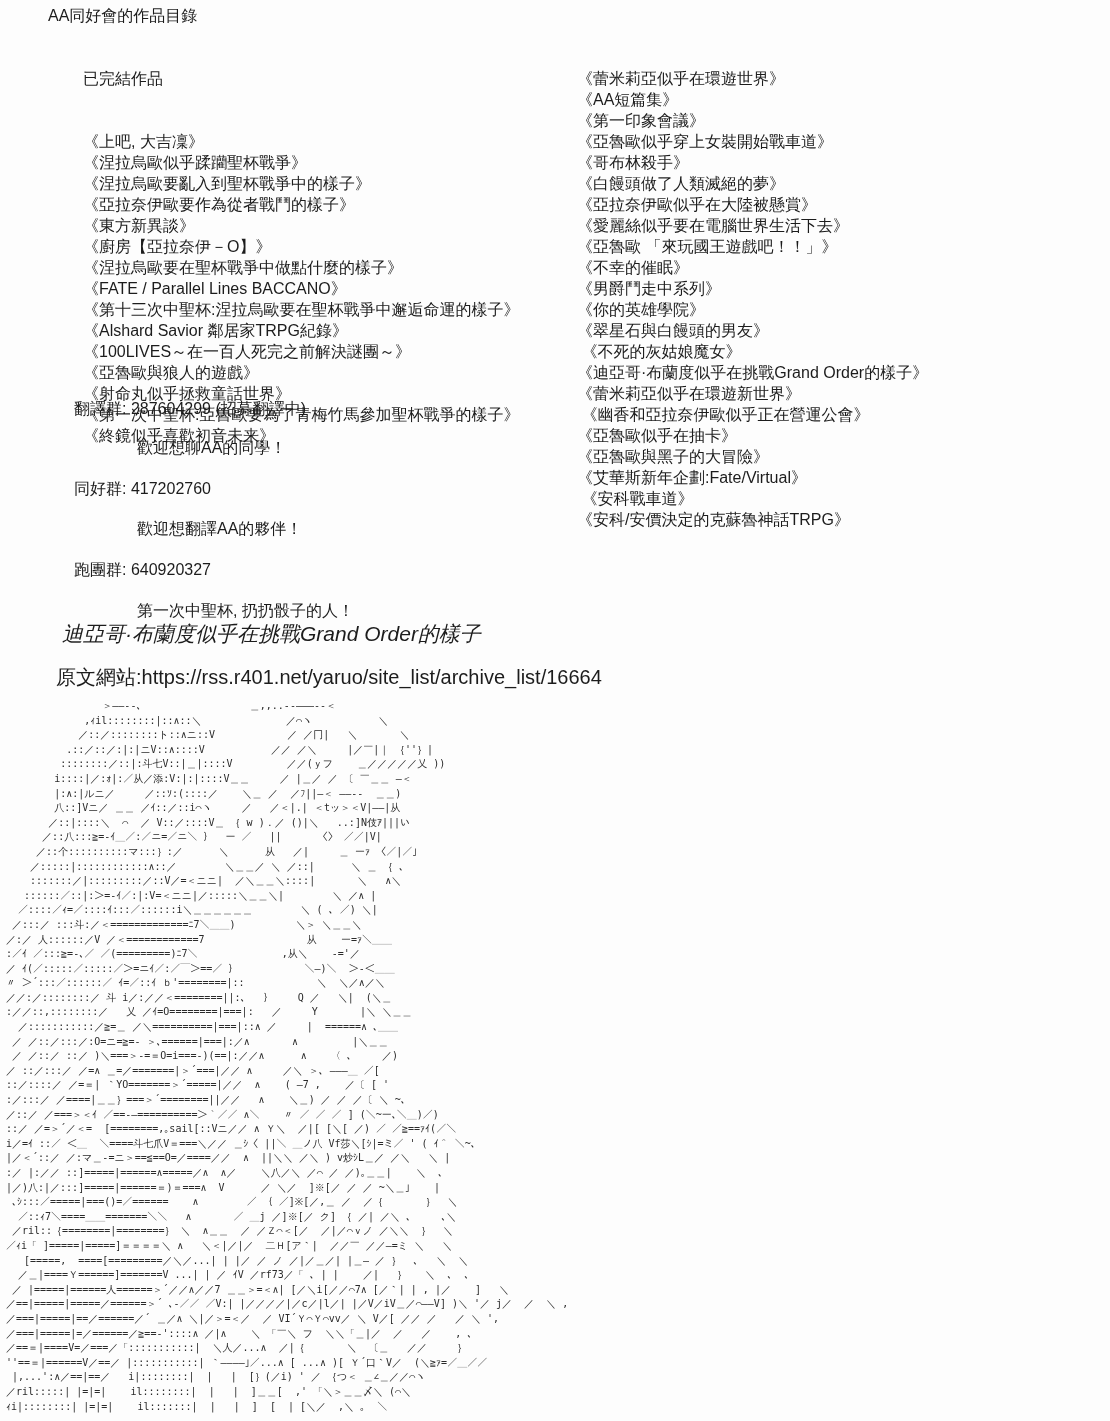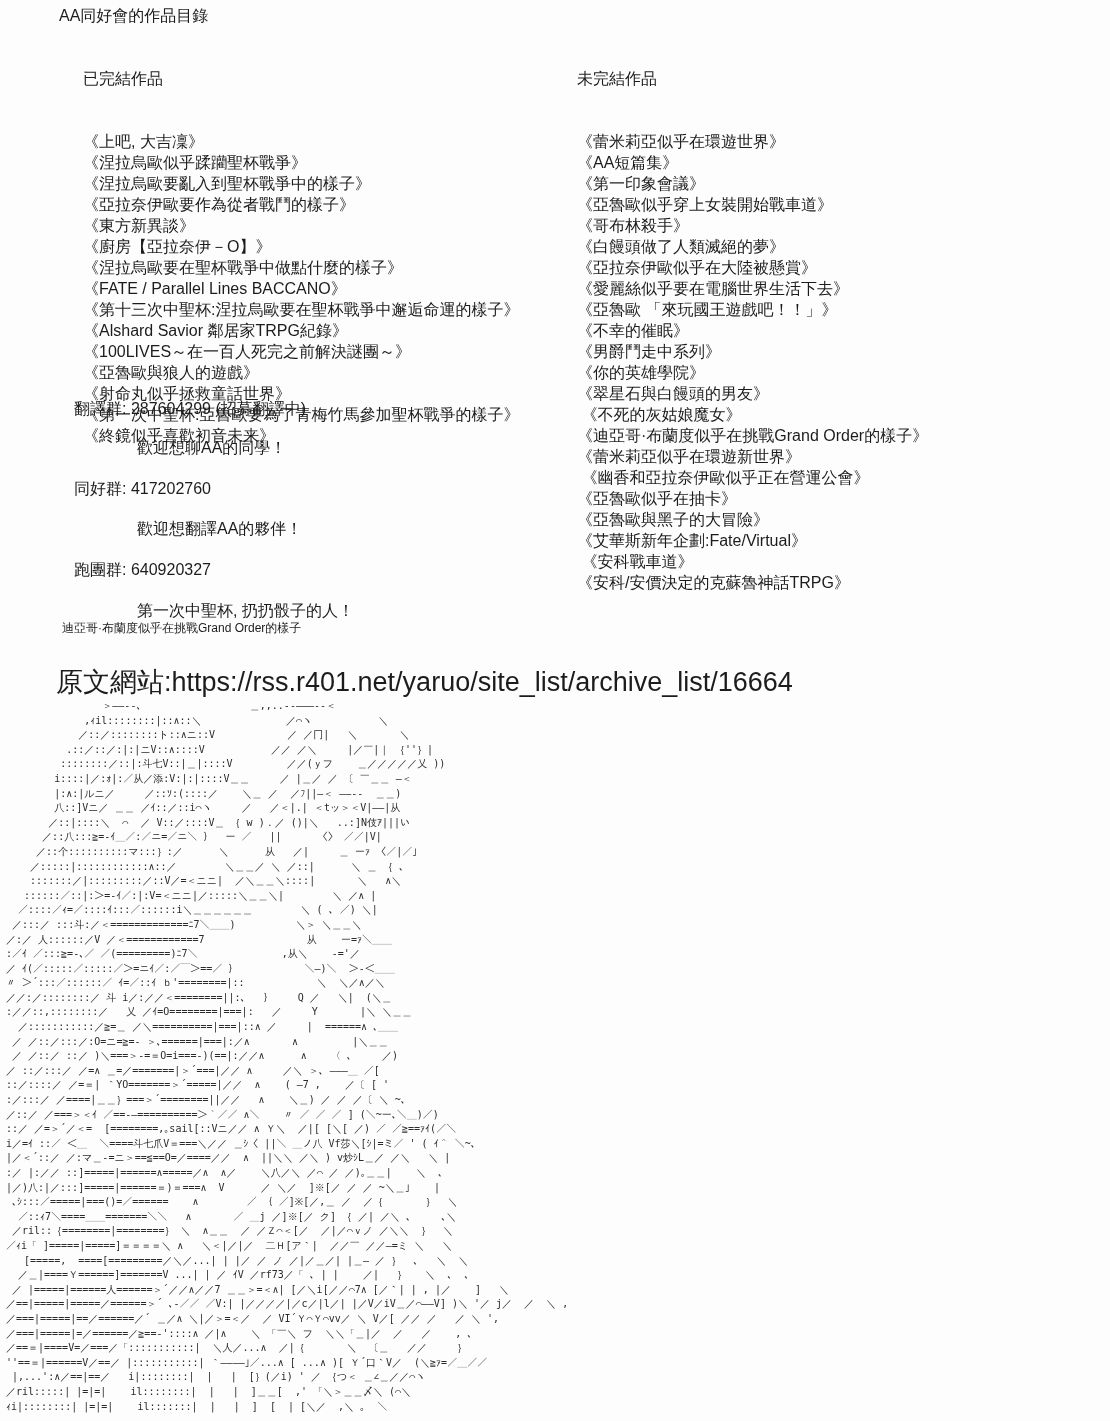--- a/index.html
+++ b/index.html
@@ -1,48 +1,47 @@
 <!DOCTYPE html>
 <html><head>
 <meta charset="utf-8">
 <style>
   html,body{margin:0;padding:0;background:#fdfdfd;}
   #page{position:relative;width:1110px;height:1421px;overflow:hidden;
         background:#fdfdfd;color:#1c1c1c;
         font-family:"Liberation Sans","DejaVu Sans",sans-serif;}
   .abs{position:absolute;white-space:pre;}
   .doc-text{font-size:16px;line-height:21px;letter-spacing:0;}
-  #catalog-title{left:59px;top:5px;text-align:right;}
+  #catalog-title{left:48px;top:5px;text-align:right;}
   #completed-col{left:65px;top:26px;margin-left:18px;}
   #ongoing-col{left:577px;top:26px;}
   .list-line{height:21px;}
   #groups{left:65px;top:391px;font-size:16px;margin-left:9px;}
   .group-line{position:absolute;white-space:pre;}
   .g-welcome{left:63px;}
-  #current-work{left:62px;top:620px;font-size:12px;}
-  #source-line{left:56px;top:664px;font-size:27px;letter-spacing:0;}
+  #current-work{left:62px;top:620px;font-size:21px;font-style:italic;}
+  #source-line{left:56px;top:664px;font-size:20px;letter-spacing:0;}
   #source-line a{color:#1c1c1c;text-decoration:none;}
   #ascii-art{left:6px;top:699px;margin:0;
      font-family:"DejaVu Sans Mono","Liberation Mono",monospace;
      font-size:10px;line-height:14.6px;color:#2a2a2a;}
 </style>
 </head>
 <body>
 
 <div id="page">
 
   <div id="catalog-title" class="abs doc-text">AA同好會的作品目錄</div>
 
   <div id="completed-col" class="abs doc-text">
     <div class="list-line">已完結作品</div>
     <div><div class="list-line">《上吧, 大吉凜》</div><div class="list-line">《涅拉烏歐似乎蹂躪聖杯戰爭》</div><div class="list-line">《涅拉烏歐要亂入到聖杯戰爭中的樣子》</div><div class="list-line">《亞拉奈伊歐要作為從者戰鬥的樣子》</div><div class="list-line">《東方新異談》</div><div class="list-line">《廚房【亞拉奈伊－O】》</div><div class="list-line">《涅拉烏歐要在聖杯戰爭中做點什麼的樣子》</div><div class="list-line">《FATE / Parallel Lines BACCANO》</div><div class="list-line">《第十三次中聖杯:涅拉烏歐要在聖杯戰爭中邂逅命運的樣子》</div><div class="list-line">《Alshard Savior 鄰居家TRPG紀錄》</div><div class="list-line">《100LIVES～在一百人死完之前解決謎團～》</div><div class="list-line">《亞魯歐與狼人的遊戲》</div><div class="list-line">《射命丸似乎拯救童話世界》</div><div class="list-line">《第一次中聖杯:亞魯歐要為了青梅竹馬參加聖杯戰爭的樣子》</div><div class="list-line">《終鏡似乎喜歡初音未来》</div></div>
   </div>
 
   <div id="ongoing-col" class="abs doc-text">
-    <div class="list-line">未完結作品</div>
     <div><div class="list-line">《蕾米莉亞似乎在環遊世界》</div><div class="list-line">《AA短篇集》</div><div class="list-line">《第一印象會議》</div><div class="list-line">《亞魯歐似乎穿上女裝開始戰車道》</div><div class="list-line">《哥布林殺手》</div><div class="list-line">《白饅頭做了人類滅絕的夢》</div><div class="list-line">《亞拉奈伊歐似乎在大陸被懸賞》</div><div class="list-line">《愛麗絲似乎要在電腦世界生活下去》</div><div class="list-line">《亞魯歐 「來玩國王遊戲吧！！」》</div><div class="list-line">《不幸的催眠》</div><div class="list-line">《男爵鬥走中系列》</div><div class="list-line">《你的英雄學院》</div><div class="list-line">《翠星石與白饅頭的男友》</div><div class="list-line"> 《不死的灰姑娘魔女》</div><div class="list-line">《迪亞哥·布蘭度似乎在挑戰Grand Order的樣子》</div><div class="list-line">《蕾米莉亞似乎在環遊新世界》</div><div class="list-line"> 《幽香和亞拉奈伊歐似乎正在營運公會》</div><div class="list-line">《亞魯歐似乎在抽卡》</div><div class="list-line">《亞魯歐與黑子的大冒險》</div><div class="list-line">《艾華斯新年企劃:Fate/Virtual》</div><div class="list-line"> 《安科戰車道》</div><div class="list-line">《安科/安價決定的克蘇魯神話TRPG》</div></div>
   </div>
 
   <div id="groups" class="abs">
     <div class="group-line" style="left:0;top:8px"><span>翻譯群:</span> <span>287604299</span><span> (招募翻譯中)</span></div>
     <div class="group-line g-welcome" style="top:47px">歡迎想聊AA的同學！</div>
 
     <div class="group-line" style="left:0;top:88px"><span>同好群:</span> <span>417202760</span></div>
     <div class="group-line g-welcome" style="top:128px">歡迎想翻譯AA的夥伴！</div>
 

